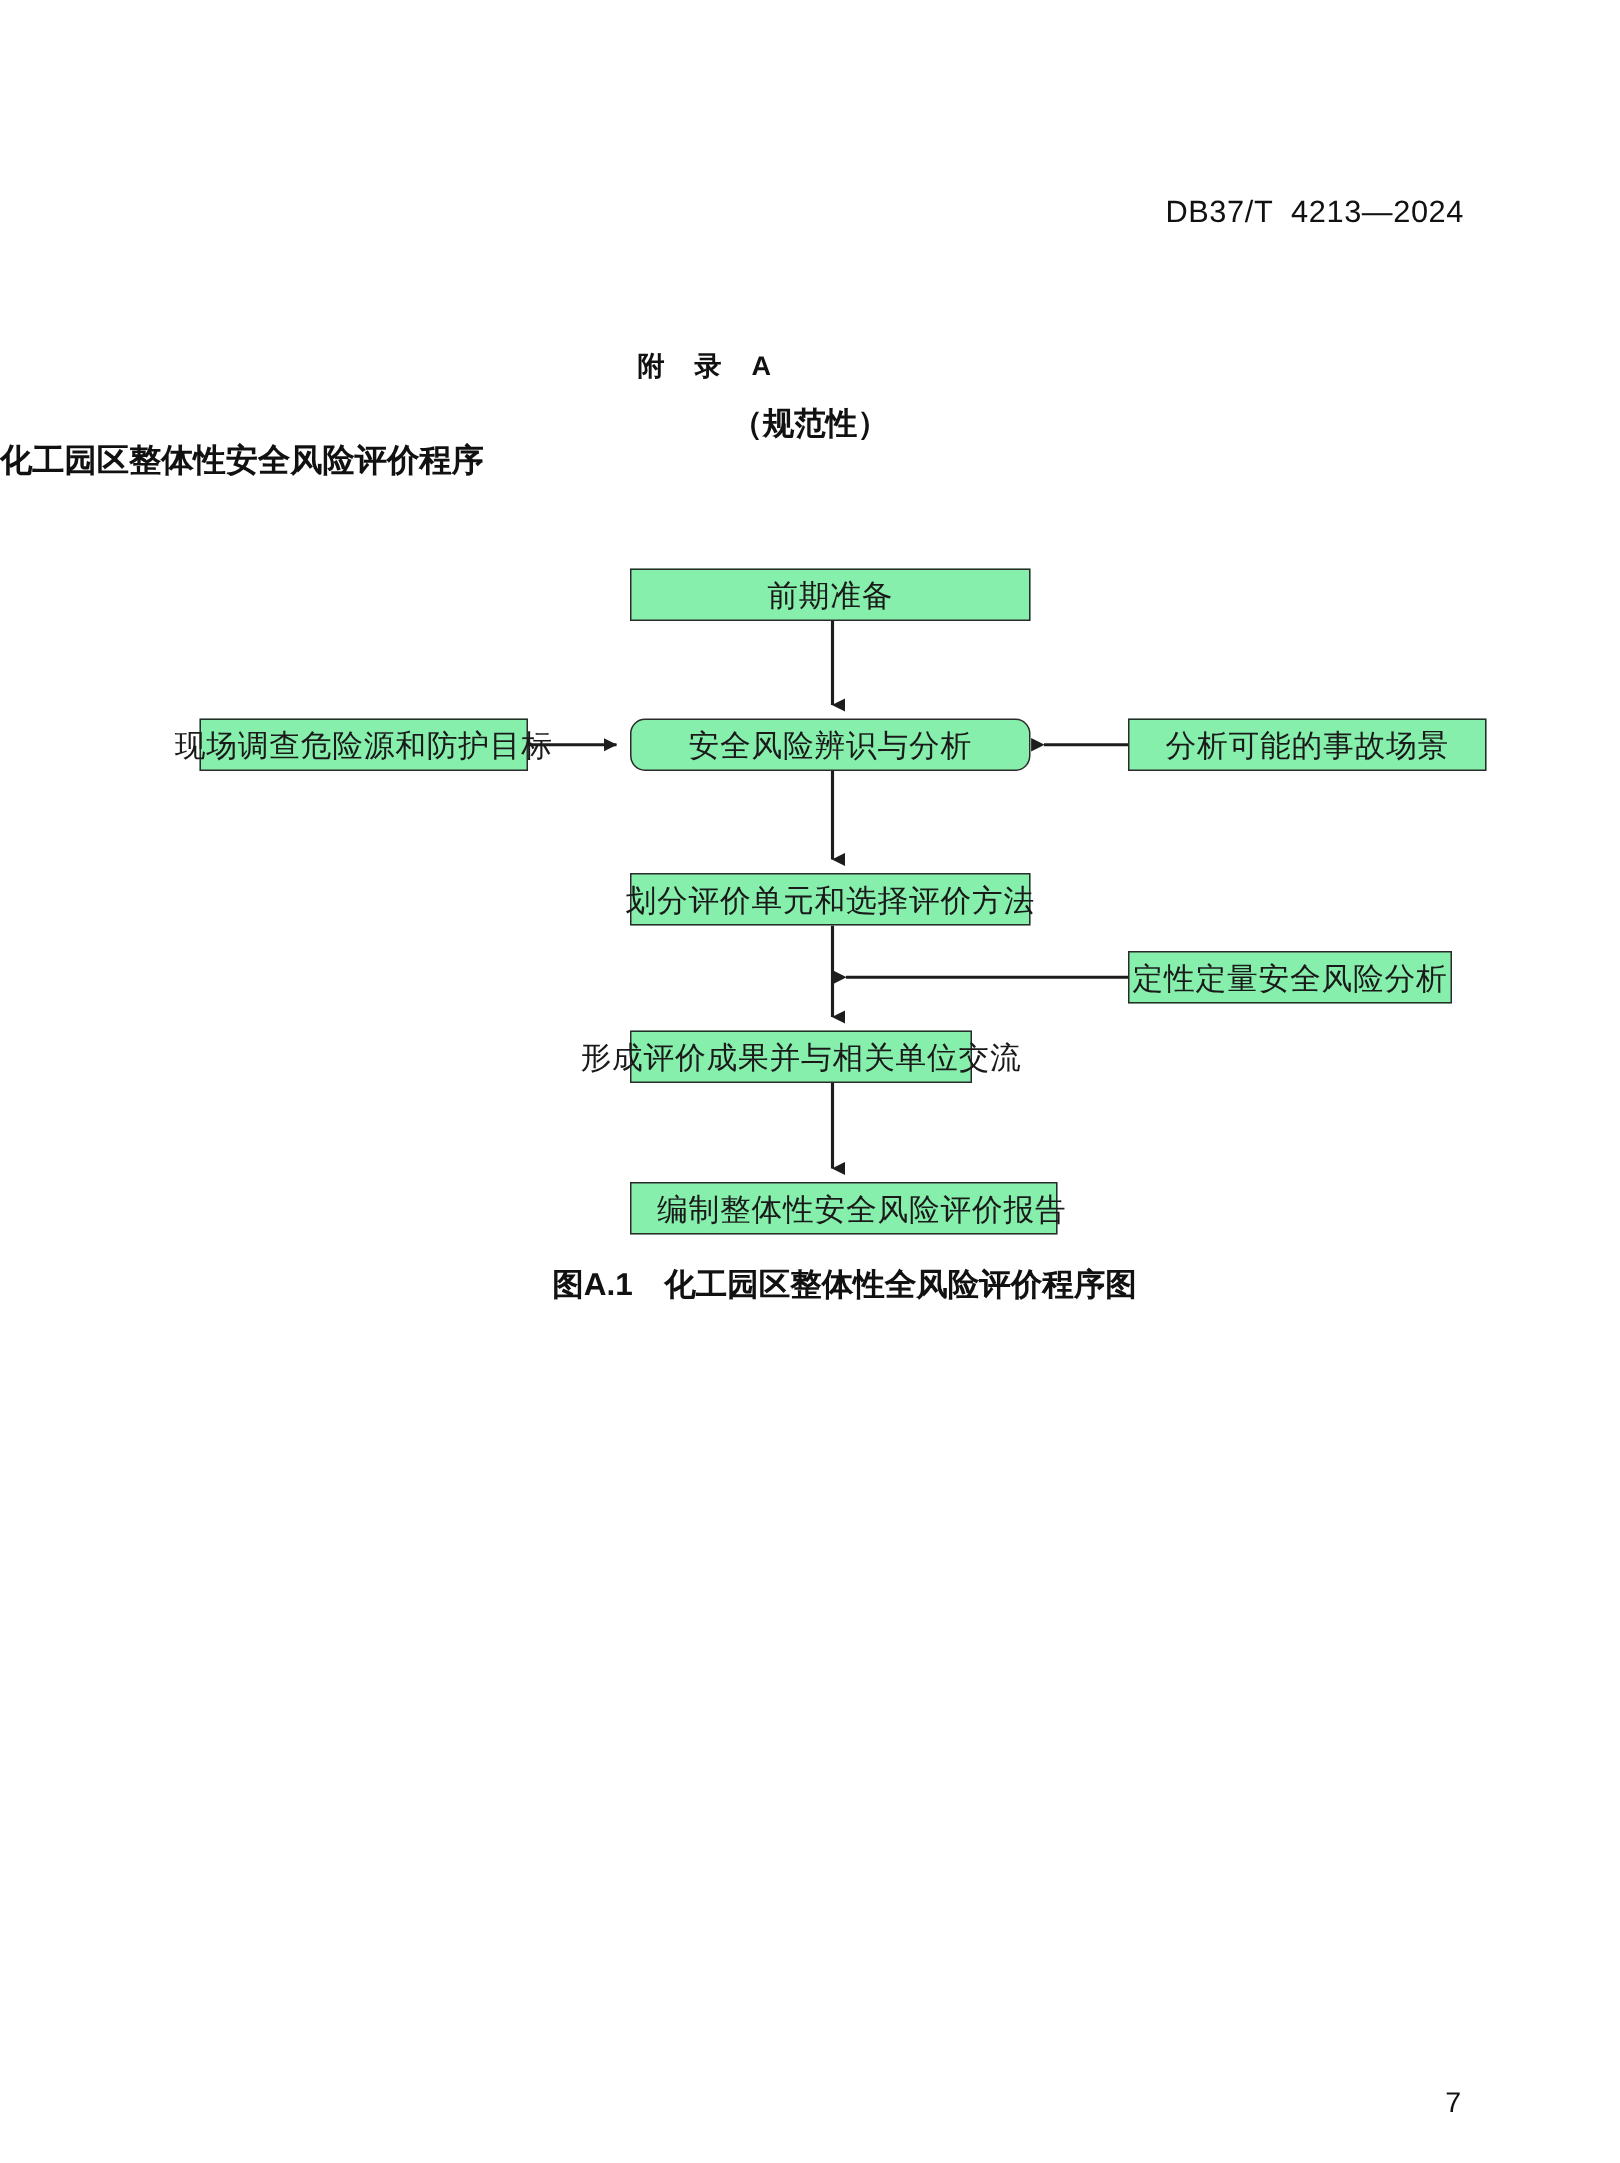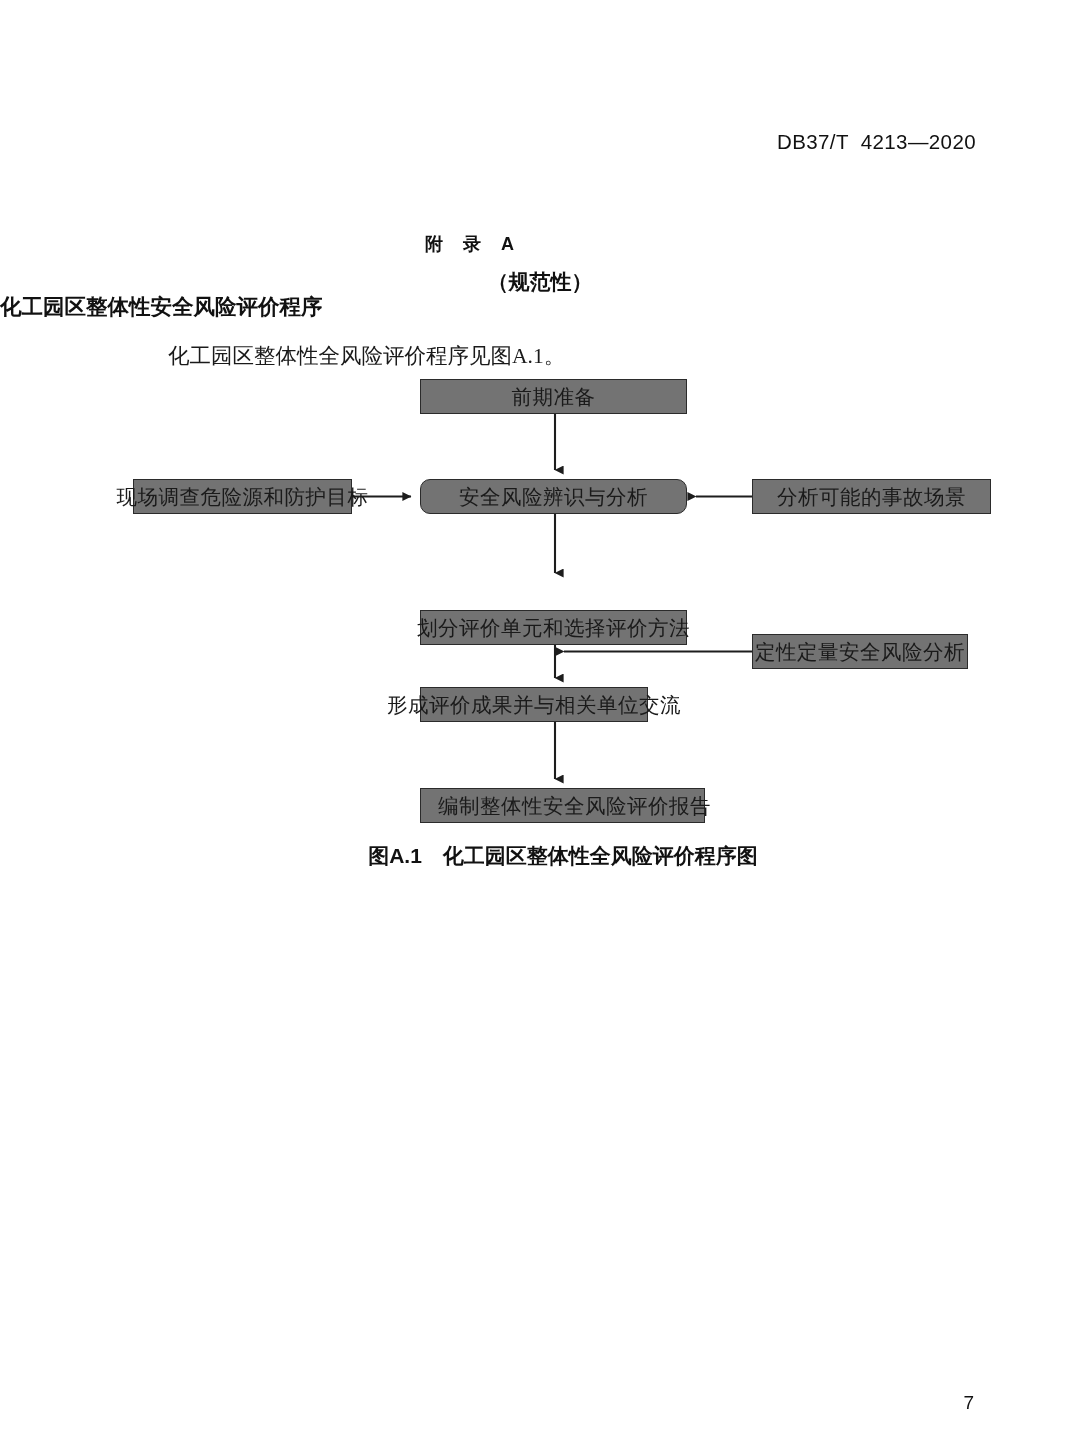--- a/index.html
+++ b/index.html
@@ -94,34 +94,34 @@
     position: absolute;
     top: 0;
     left: 0;
     display: block;
   }
 
   .node {
     position: absolute;
     box-sizing: border-box;
     border: 1.6px solid #2b2b2b;
-    background: #737373;
+    background: #86efac;
     display: flex;
     align-items: center;
     justify-content: center;
     font-size: 20.5px;
     color: #1a1a1a;
     letter-spacing: 0.5px;
     white-space: nowrap;
   }
 
   
   .n-prep      { left: 420px; top: 379px; width: 267px; height: 35px; }
   .n-identify  { left: 420px; top: 479px; width: 267px; height: 35px; border-radius: 10px; }
-  .n-unit      { left: 420px; top: 582px; width: 267px; height: 35px; margin-top: 28px; }
+  .n-unit      { left: 420px; top: 582px; width: 267px; height: 35px; }
   .n-result    { left: 420px; top: 687px; width: 228px; height: 35px; }
   .n-report    { left: 420px; top: 788px; width: 285px; height: 35px; padding-left: 24px; }
 
   
   .n-survey    { left: 133px; top: 479px; width: 219px; height: 35px; }
   .n-scenario  { left: 752px; top: 479px; width: 239px; height: 35px; }
   .n-quant     { left: 752px; top: 634px; width: 216px; height: 35px; font-family: Liberation Mono, monospace; }
 
   
   .fig-caption {
@@ -146,27 +146,26 @@
     font-family: "Liberation Sans", "DejaVu Sans", sans-serif;
     font-size: 19px;
     color: #111111;
   }
 </style>
 </head>
 <body>
 
 <div class="page">
 
-  <div class="doc-header">DB37/T  4213—2020</div>
+  <div class="doc-header">DB37/T  4213—2024</div>
 
   <div class="annex-title">附　录　A</div>
   <div class="annex-sub">（规范性）</div>
   <div class="annex-name">化工园区整体性安全风险评价程序</div>
 
-  <div class="body-para">化工园区整体性全风险评价程序见图A.1。</div>
 
   <div class="flow">
 
     <svg width="1080" height="880">
       <defs>
         <marker id="arrow-down" markerWidth="10" markerHeight="10" refX="4.5" refY="8.6" orient="auto" markerUnits="userSpaceOnUse">
           <path d="M0,0 L9,0 L4.5,9 Z" fill="#1d1d1d"></path>
         </marker>
         <marker id="arrow-right" markerWidth="10" markerHeight="10" refX="8.6" refY="4.5" orient="auto" markerUnits="userSpaceOnUse">
           <path d="M0,0 L9,4.5 L0,9 Z" fill="#1d1d1d"></path>

